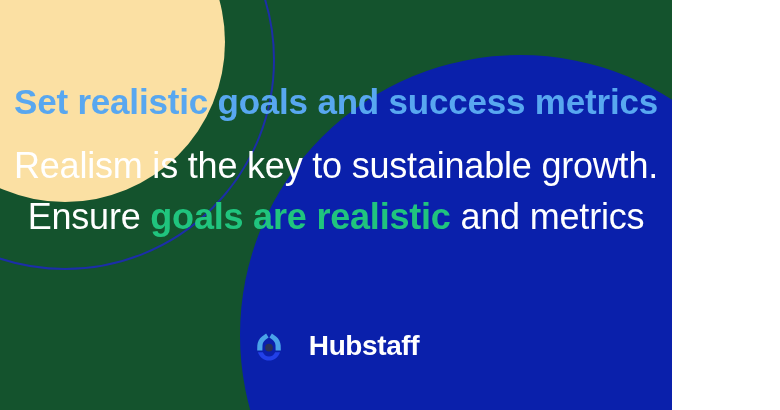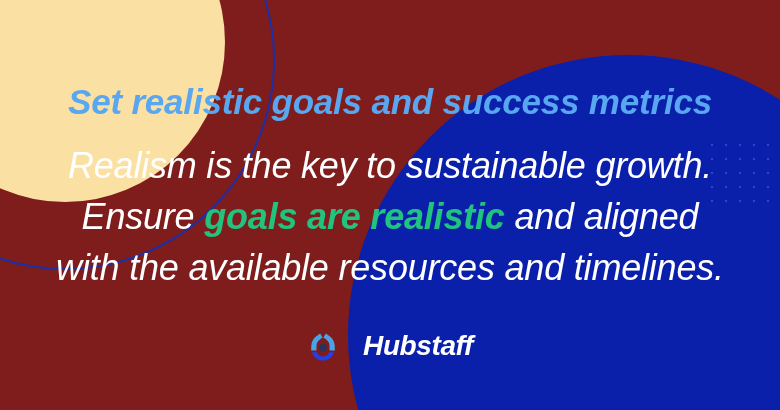--- a/index.html
+++ b/index.html
@@ -3,26 +3,25 @@
 <meta charset="utf-8">
 <style>
   html, body {
     margin: 0;
     padding: 0;
     background: #ffffff;
   }
 
   #slide {
     position: relative;
-    width: 780px;
+    width: 672px;
     height: 410px;
     overflow: hidden;
-    background: #7f1d1d;
+    background: #14532d;
     font-family: "Liberation Sans", sans-serif;
-    font-style: italic;
   }
 
   
 
   .deco-cream-circle {
     position: absolute;
     left: -95px;
     top: -118px;
     width: 320px;
     height: 320px;
@@ -145,22 +144,21 @@
   <div class="deco-outline-circle"></div>
   <div class="deco-blue-circle"></div>
   <div class="deco-dot-grid"></div>
 
   <div class="content">
 
     <h1 class="headline">Set realistic goals and success metrics</h1>
 
     <p class="body-copy">
       <span class="body-line">Realism is the key to sustainable growth.</span>
-      <span class="body-line"><span>Ensure </span><span class="hl-green">goals are realistic</span><span> and aligned</span></span>
-      <span class="body-line">with the available resources and timelines.</span>
+      <span class="body-line"><span>Ensure </span><span class="hl-green">goals are realistic</span><span> and metrics</span></span>
     </p>
   </div>
 
   <div class="logo-lockup">
     <svg class="logo-mark" viewBox="0 0 32 32">
 
       <path d="M13.1 3.6 L9.0 6.4 C6.2 8.6 4.5 11.9 4.3 15.4 L4.2 20.4 L9.4 20.4 L9.5 15.6 C9.6 13.3 10.7 11.2 12.5 9.8 L15.6 7.6 Z" fill="#4aa3e8"></path>
 
       <path d="M18.9 3.6 L23.0 6.4 C25.8 8.6 27.5 11.9 27.7 15.4 L27.8 20.4 L22.6 20.4 L22.5 15.6 C22.4 13.3 21.3 11.2 19.5 9.8 L16.4 7.6 Z" fill="#4aa3e8"></path>
 

